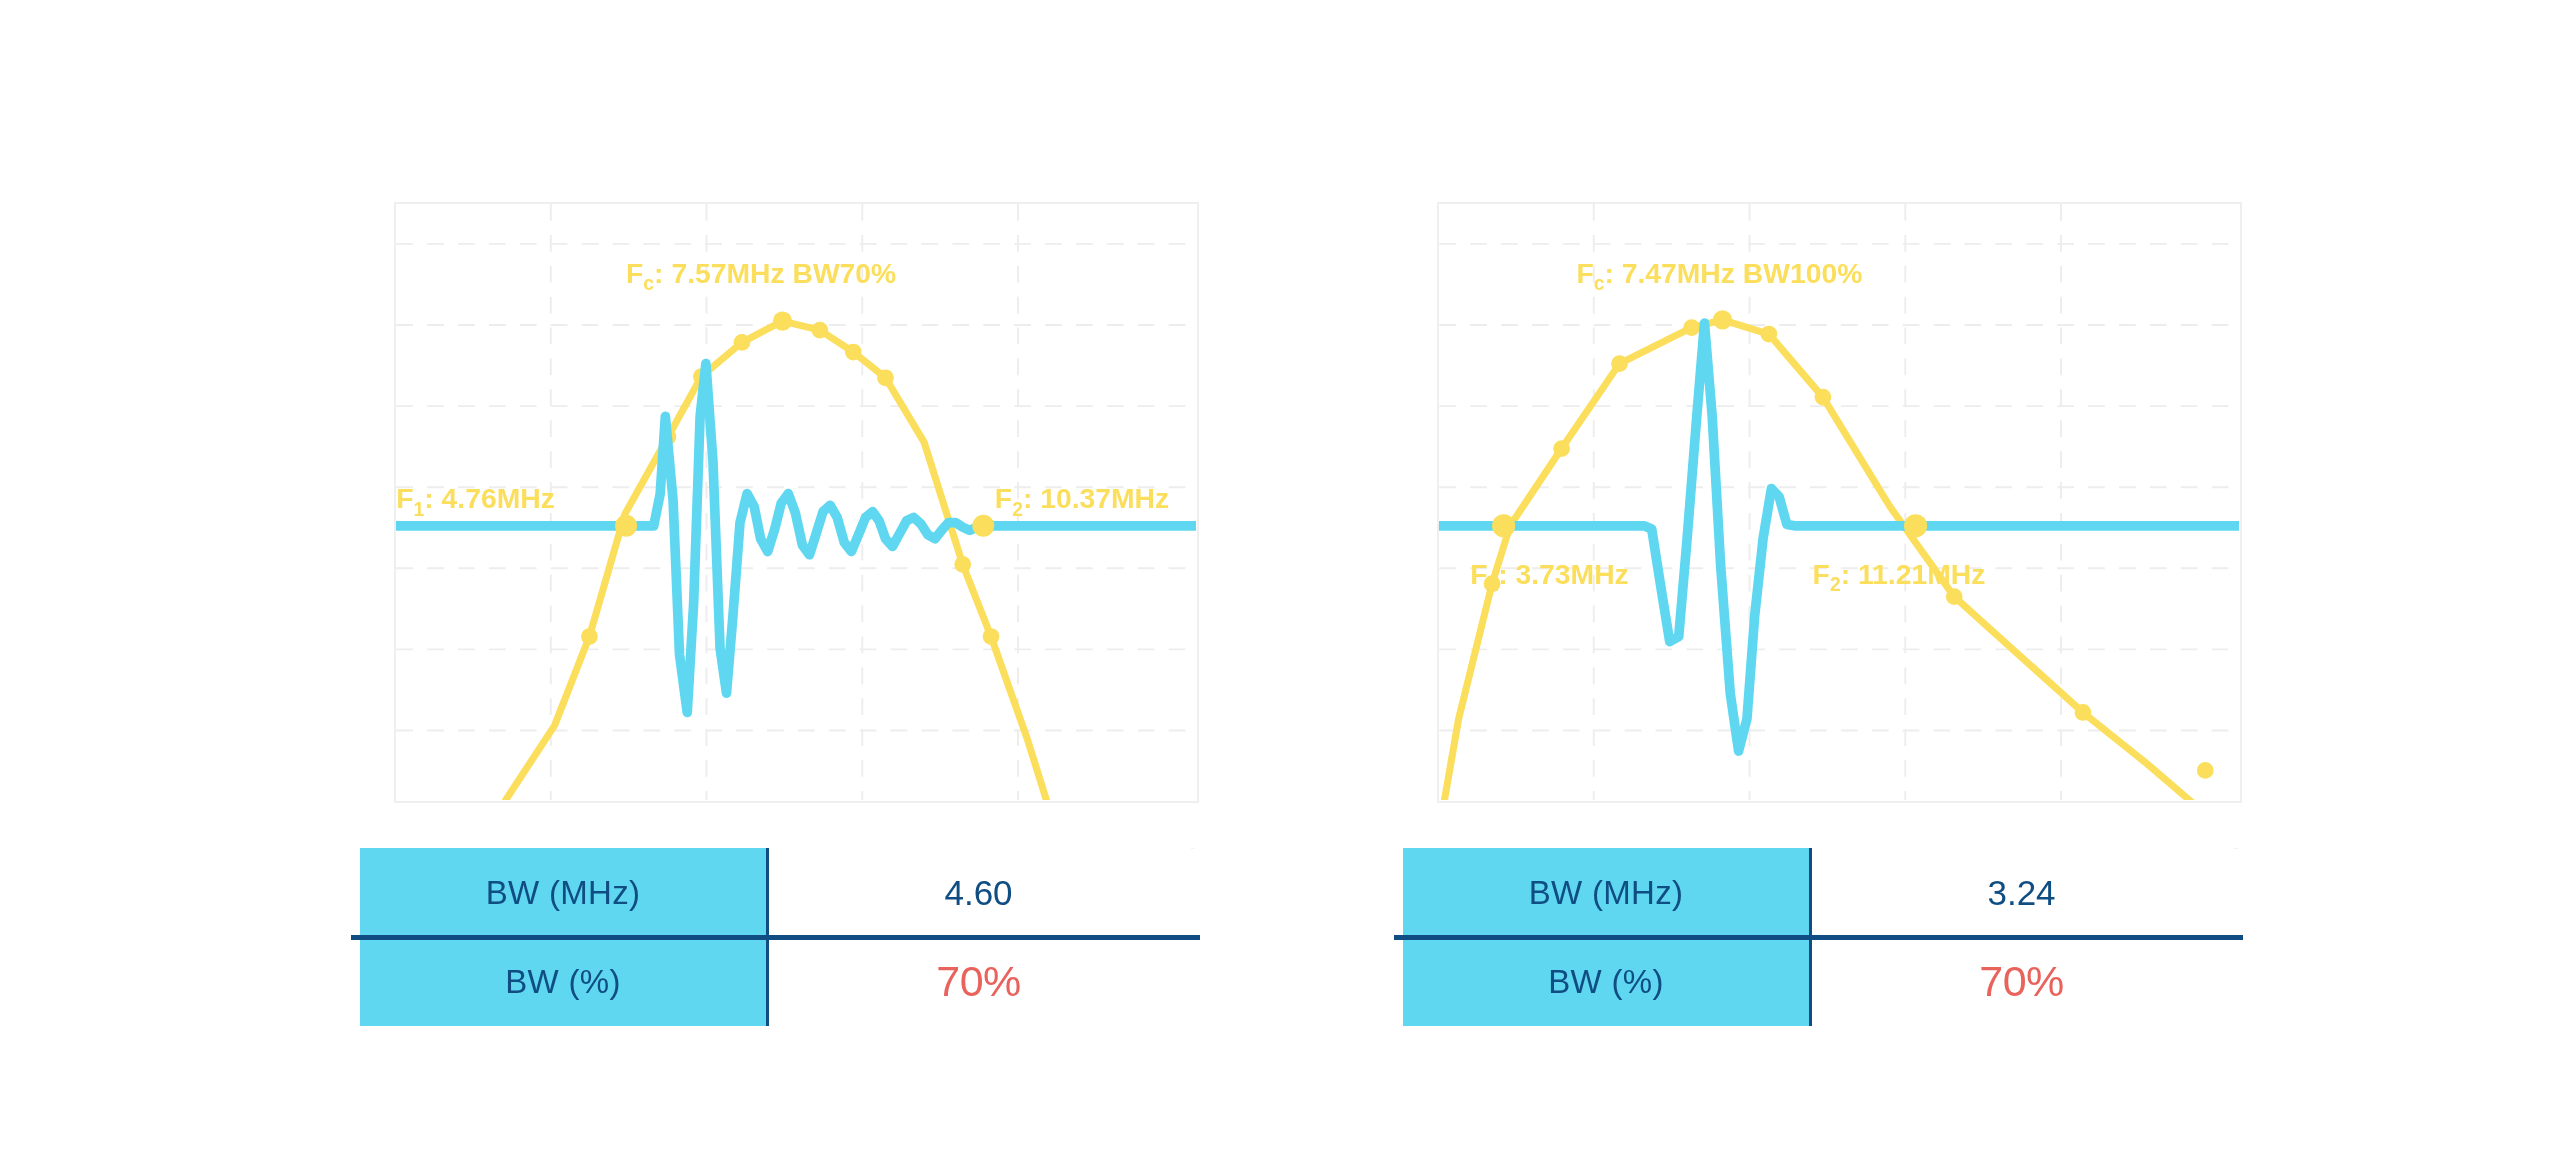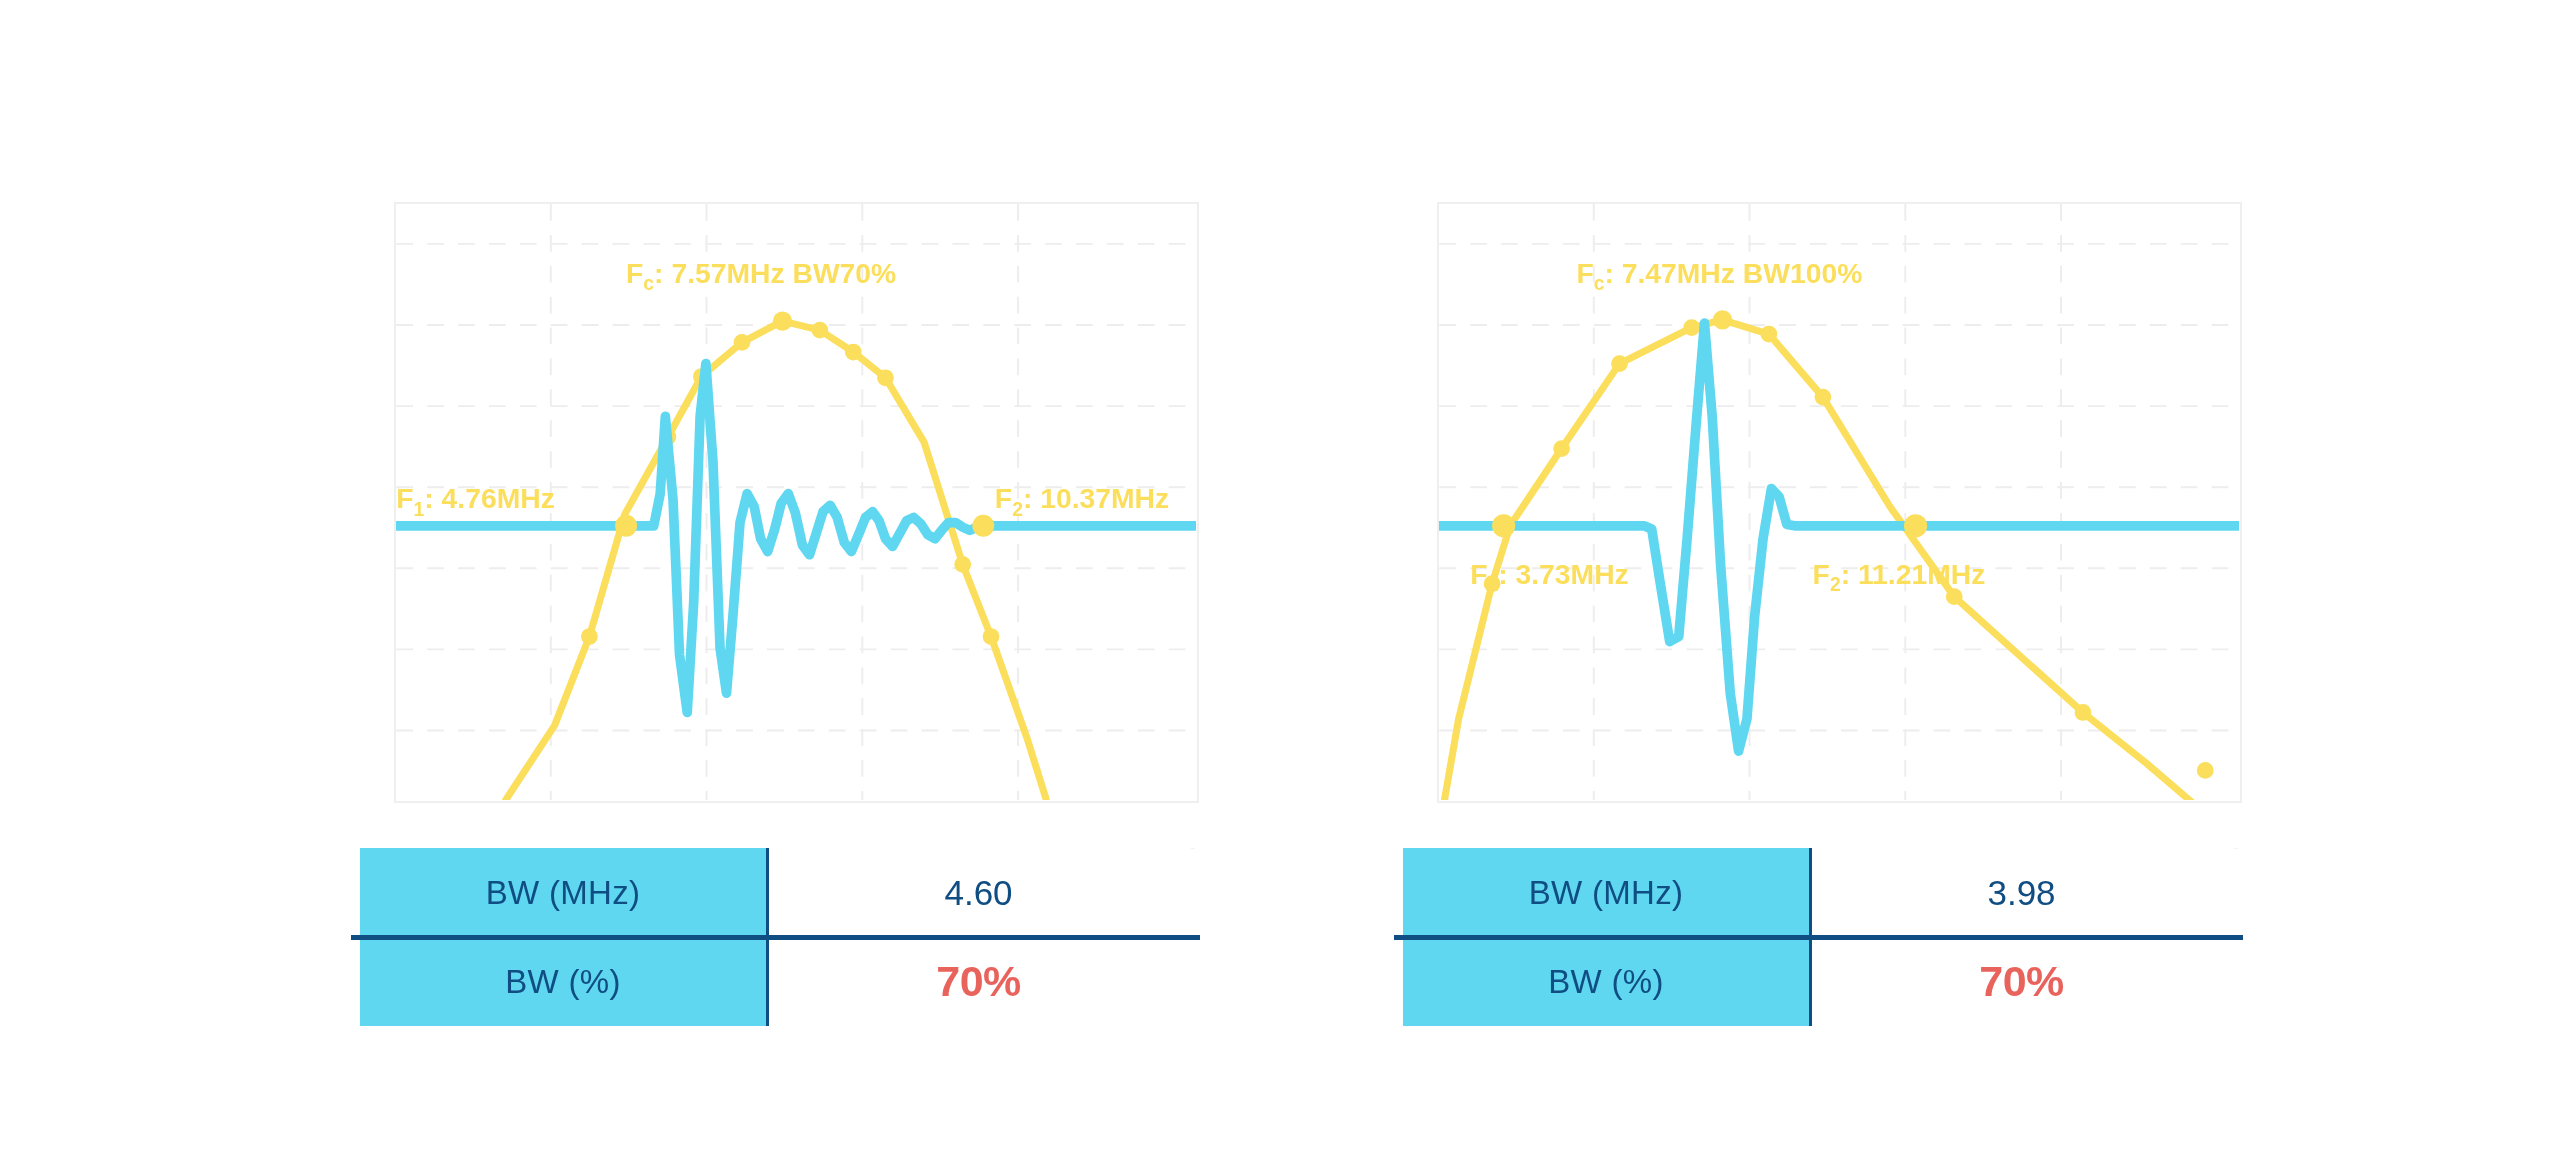--- a/index.html
+++ b/index.html
@@ -50,21 +50,21 @@
     position:relative;
   }
   .bw-value .v-num{
     color:#0F4D82;
     font-size:35px;
     font-weight:400;
   }
   .bw-value .v-pct{
     color:#E9635D;
     font-size:43px;
-    font-weight:700;
+    font-weight:400;
     letter-spacing:-0.6px;
   }
   
   .col-divider{
     position:absolute;
     left:406px; top:0;
     width:3.2px; height:178px;
     background:#0F4D82;
   }
   
@@ -248,21 +248,21 @@
       </g>
     </svg>
   </div>
 
   <div class="bw-table">
     <div class="top-hairline"></div>
 
     <div class="bw-row">
       <div class="bw-label">BW (MHz)</div>
       <div class="bw-value">
-        <span class="v-num">3.98</span>
+        <span class="v-num">3.24</span>
       </div>
     </div>
 
     <div class="bw-row">
       <div class="bw-label">BW (%)</div>
       <div class="bw-value">
         <span class="v-pct">70%</span>
       </div>
     </div>
 

